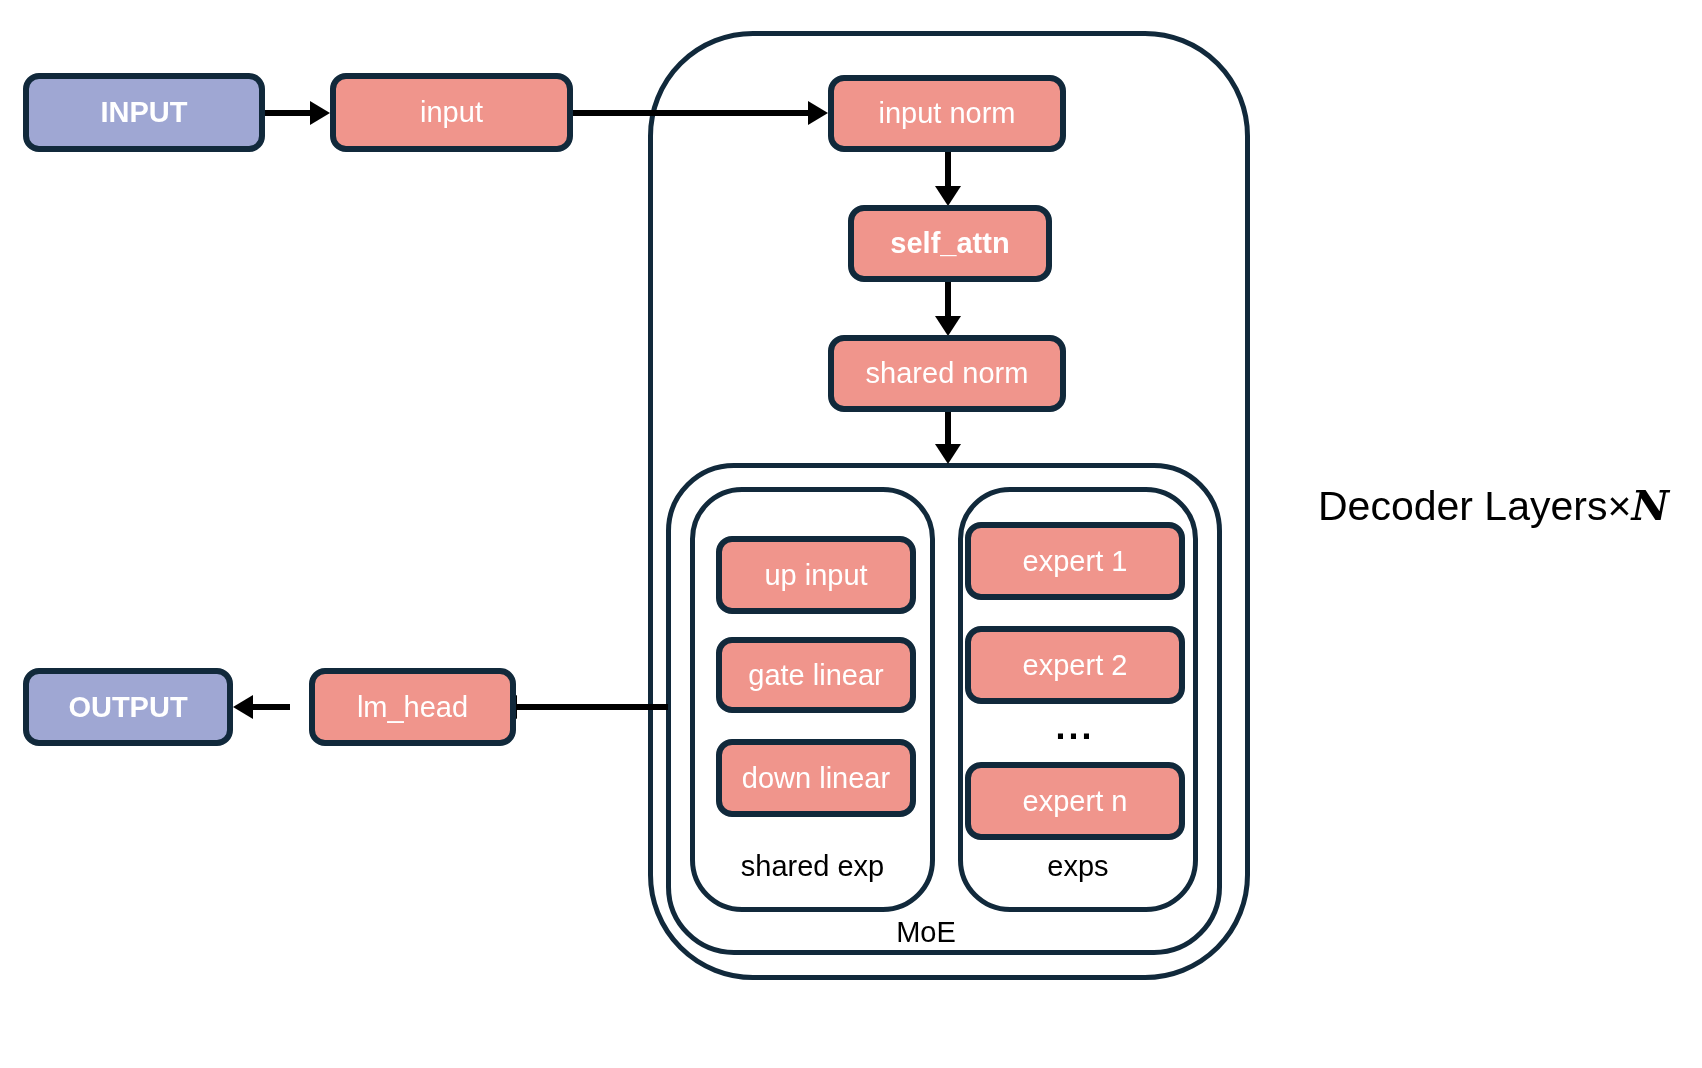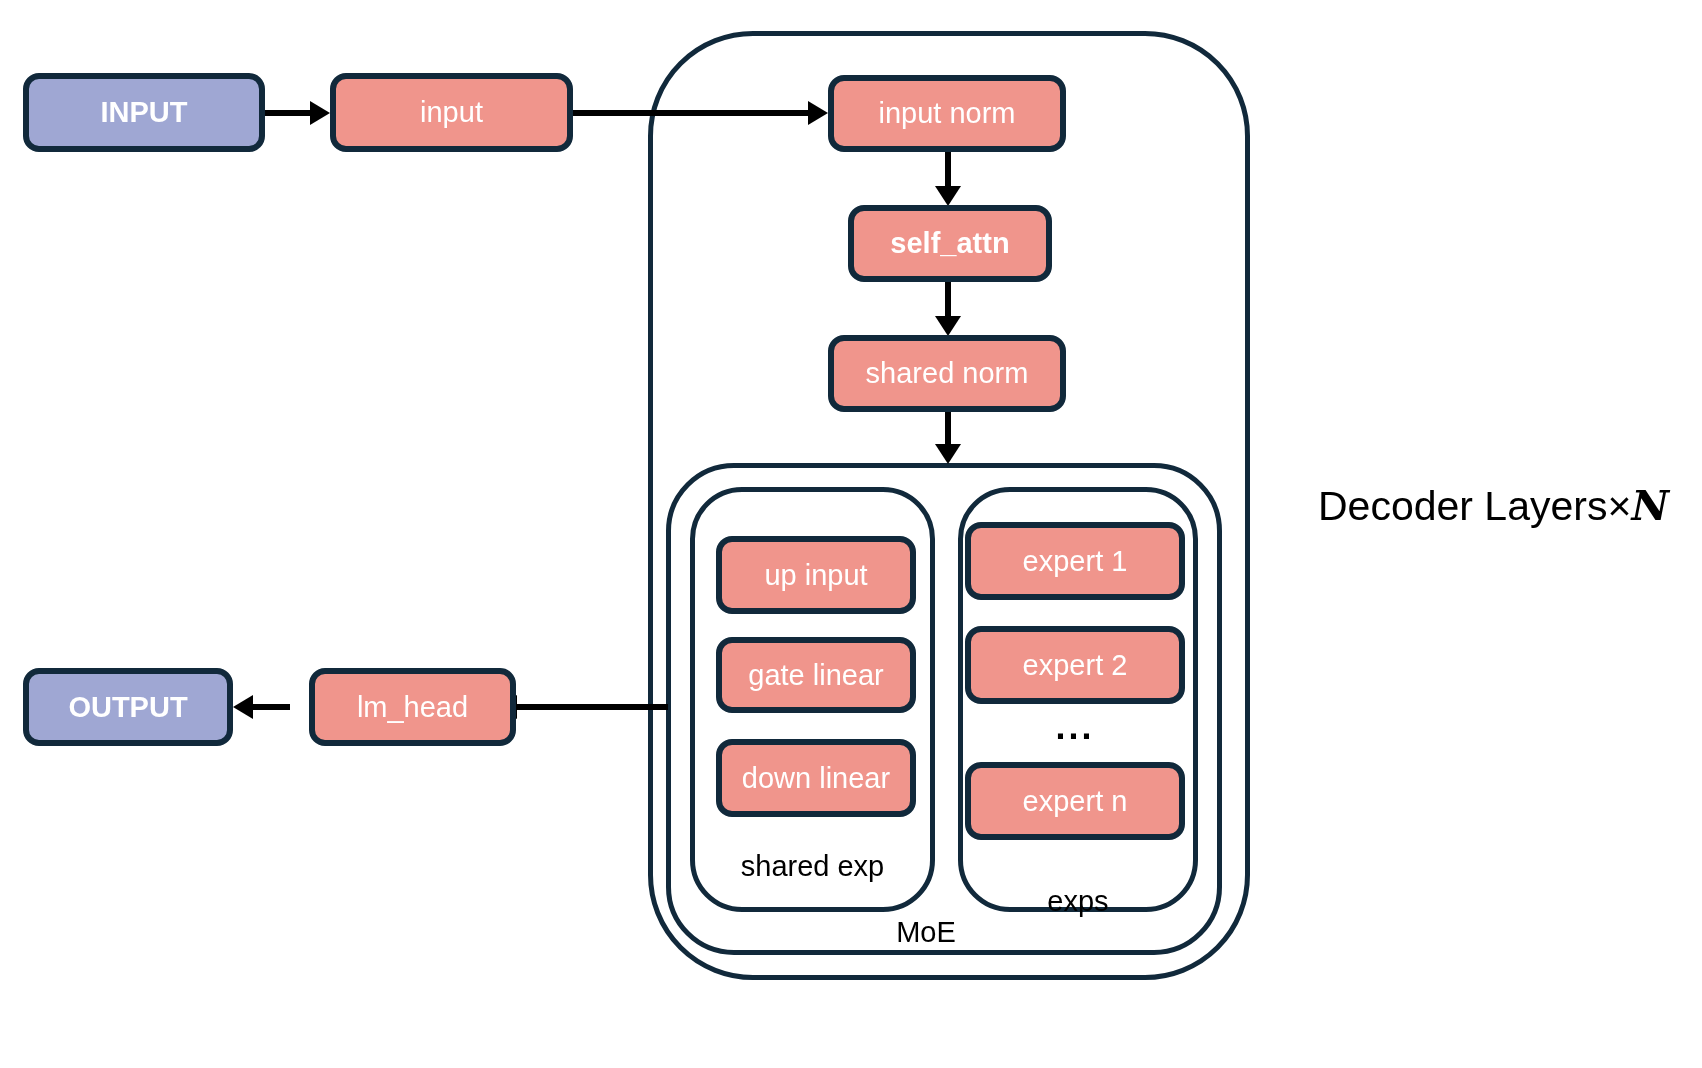--- a/index.html
+++ b/index.html
@@ -115,18 +115,18 @@
 
 <div class="box block" style="left:965px;top:522px;width:220px;height:78px;">expert 1</div>
 <div class="box block" style="left:965px;top:626px;width:220px;height:78px;">expert 2</div>
 <div class="ellipsis" style="left:965px;top:707px;width:220px;">...</div>
 <div class="box block" style="left:965px;top:762px;width:220px;height:78px;">expert n</div>
 
 <div class="box block" style="left:290px;top:668px;width:207px;height:78px;margin-left:19px;">lm_head</div>
 <div class="box io" style="left:23px;top:668px;width:210px;height:78px;">OUTPUT</div>
 
 <div class="glabel" style="left:690px;top:849px;width:245px;">shared exp</div>
-<div class="glabel" style="left:958px;top:849px;width:240px;margin-top:35px;">exps</div>
+<div class="glabel" style="left:958px;top:849px;width:240px;">exps</div>
 <div class="glabel" style="left:648px;top:915px;width:556px;">MoE</div>
 
 <div class="side-label" style="left:1278px;top:483px;">
   <span>Decoder Layers×</span><span class="nvar">N</span>
 </div>
 
 </body></html>

